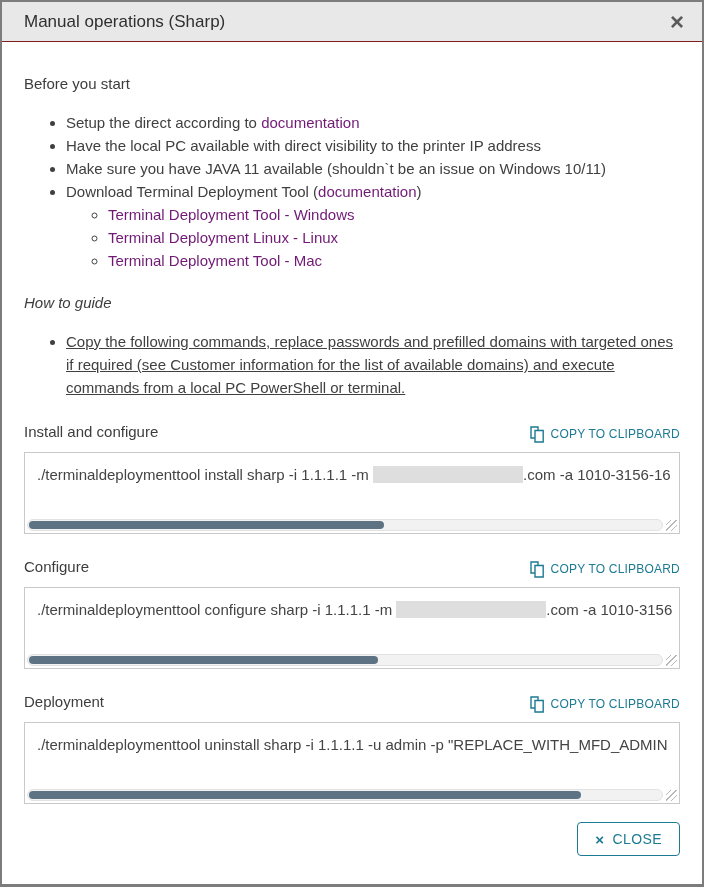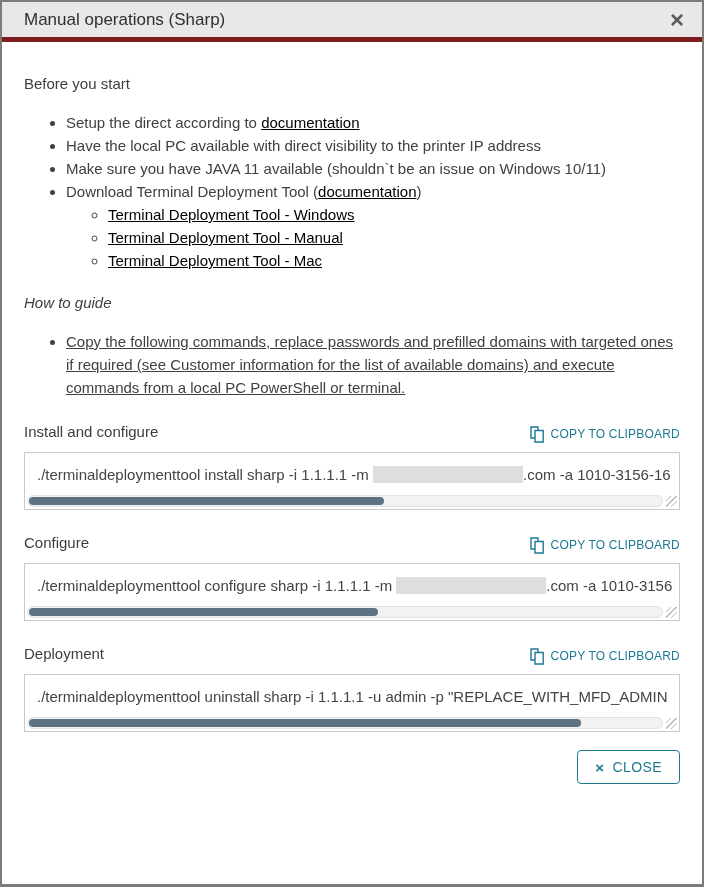--- a/index.html
+++ b/index.html
@@ -13,21 +13,21 @@
     width: 704px;
     height: 887px;
     border: 2px solid #7c7c7c;
     border-bottom-width: 3px;
     background: #ffffff;
     overflow: hidden;
   }
   .dialog-header {
     height: 40px;
     background: #e8e8e8;
-    border-bottom: 5px solid #7f1d1d;
+    border-bottom: 1px solid #7f1d1d;
     display: flex;
     align-items: center;
     justify-content: space-between;
     padding: 0 18px 0 22px;
   }
   .dialog-title {
     font-size: 17px;
     color: #2f2f2f;
   }
   .close-x {
@@ -53,22 +53,21 @@
     list-style: disc outside;
   }
   ul.bullets > li { color: #404040; }
   ul.sub-links {
     margin: 0;
     padding-left: 42px;
     list-style: circle outside;
   }
   ul.sub-links > li { color: #404040; }
   a.link {
-    color: #000000;
-    text-decoration: underline;
+    color: #701a75;
     cursor: pointer;
   }
   .how-to-list { margin-top: 16px; text-decoration: underline; }
   .cmd { margin-top: 21px; }
   .cmd-head {
     display: flex;
     justify-content: space-between;
     align-items: flex-end;
     gap: 20px;
   }
@@ -80,21 +79,21 @@
     color: #1d7a93;
     font-size: 12px;
     letter-spacing: 0.2px;
     cursor: pointer;
     line-height: 18px;
   }
   .copy-btn svg { display: block; }
   .codebox {
     position: relative;
     margin-top: 9px;
-    height: 58px;
+    height: 82px;
     border: 1px solid #c9c9c9;
     background: #ffffff;
     overflow: hidden;
     white-space: nowrap;
   }
   .code-line {
     padding: 10px 0 0 12px;
     font-size: 15px;
     color: #444444;
     white-space: nowrap;
@@ -169,21 +168,21 @@
     <div class="section-heading">Before you start</div>
 
     <ul class="bullets">
       <li><span>Setup the direct according to </span><a class="link">documentation</a></li>
       <li>Have the local PC available with direct visibility to the printer IP address</li>
       <li>Make sure you have JAVA 11 available (shouldn`t be an issue on Windows 10/11)</li>
       <li>
         <span>Download Terminal Deployment Tool (</span><a class="link">documentation</a><span>)</span>
         <ul class="sub-links">
           <li><a class="link">Terminal Deployment Tool - Windows</a></li>
-          <li><a class="link">Terminal Deployment Tool - Manual</a></li>
+          <li><a class="link">Terminal Deployment Linux - Linux</a></li>
           <li><a class="link">Terminal Deployment Tool - Mac</a></li>
         </ul>
       </li>
     </ul>
 
     <div class="section-heading heading-gap">How to guide</div>
 
     <ul class="bullets how-to-list">
       <li>Copy the following commands, replace passwords and prefilled domains with targeted ones if required (see Customer information for the list of available domains) and execute commands from a local PC PowerShell or terminal.</li>
     </ul>

